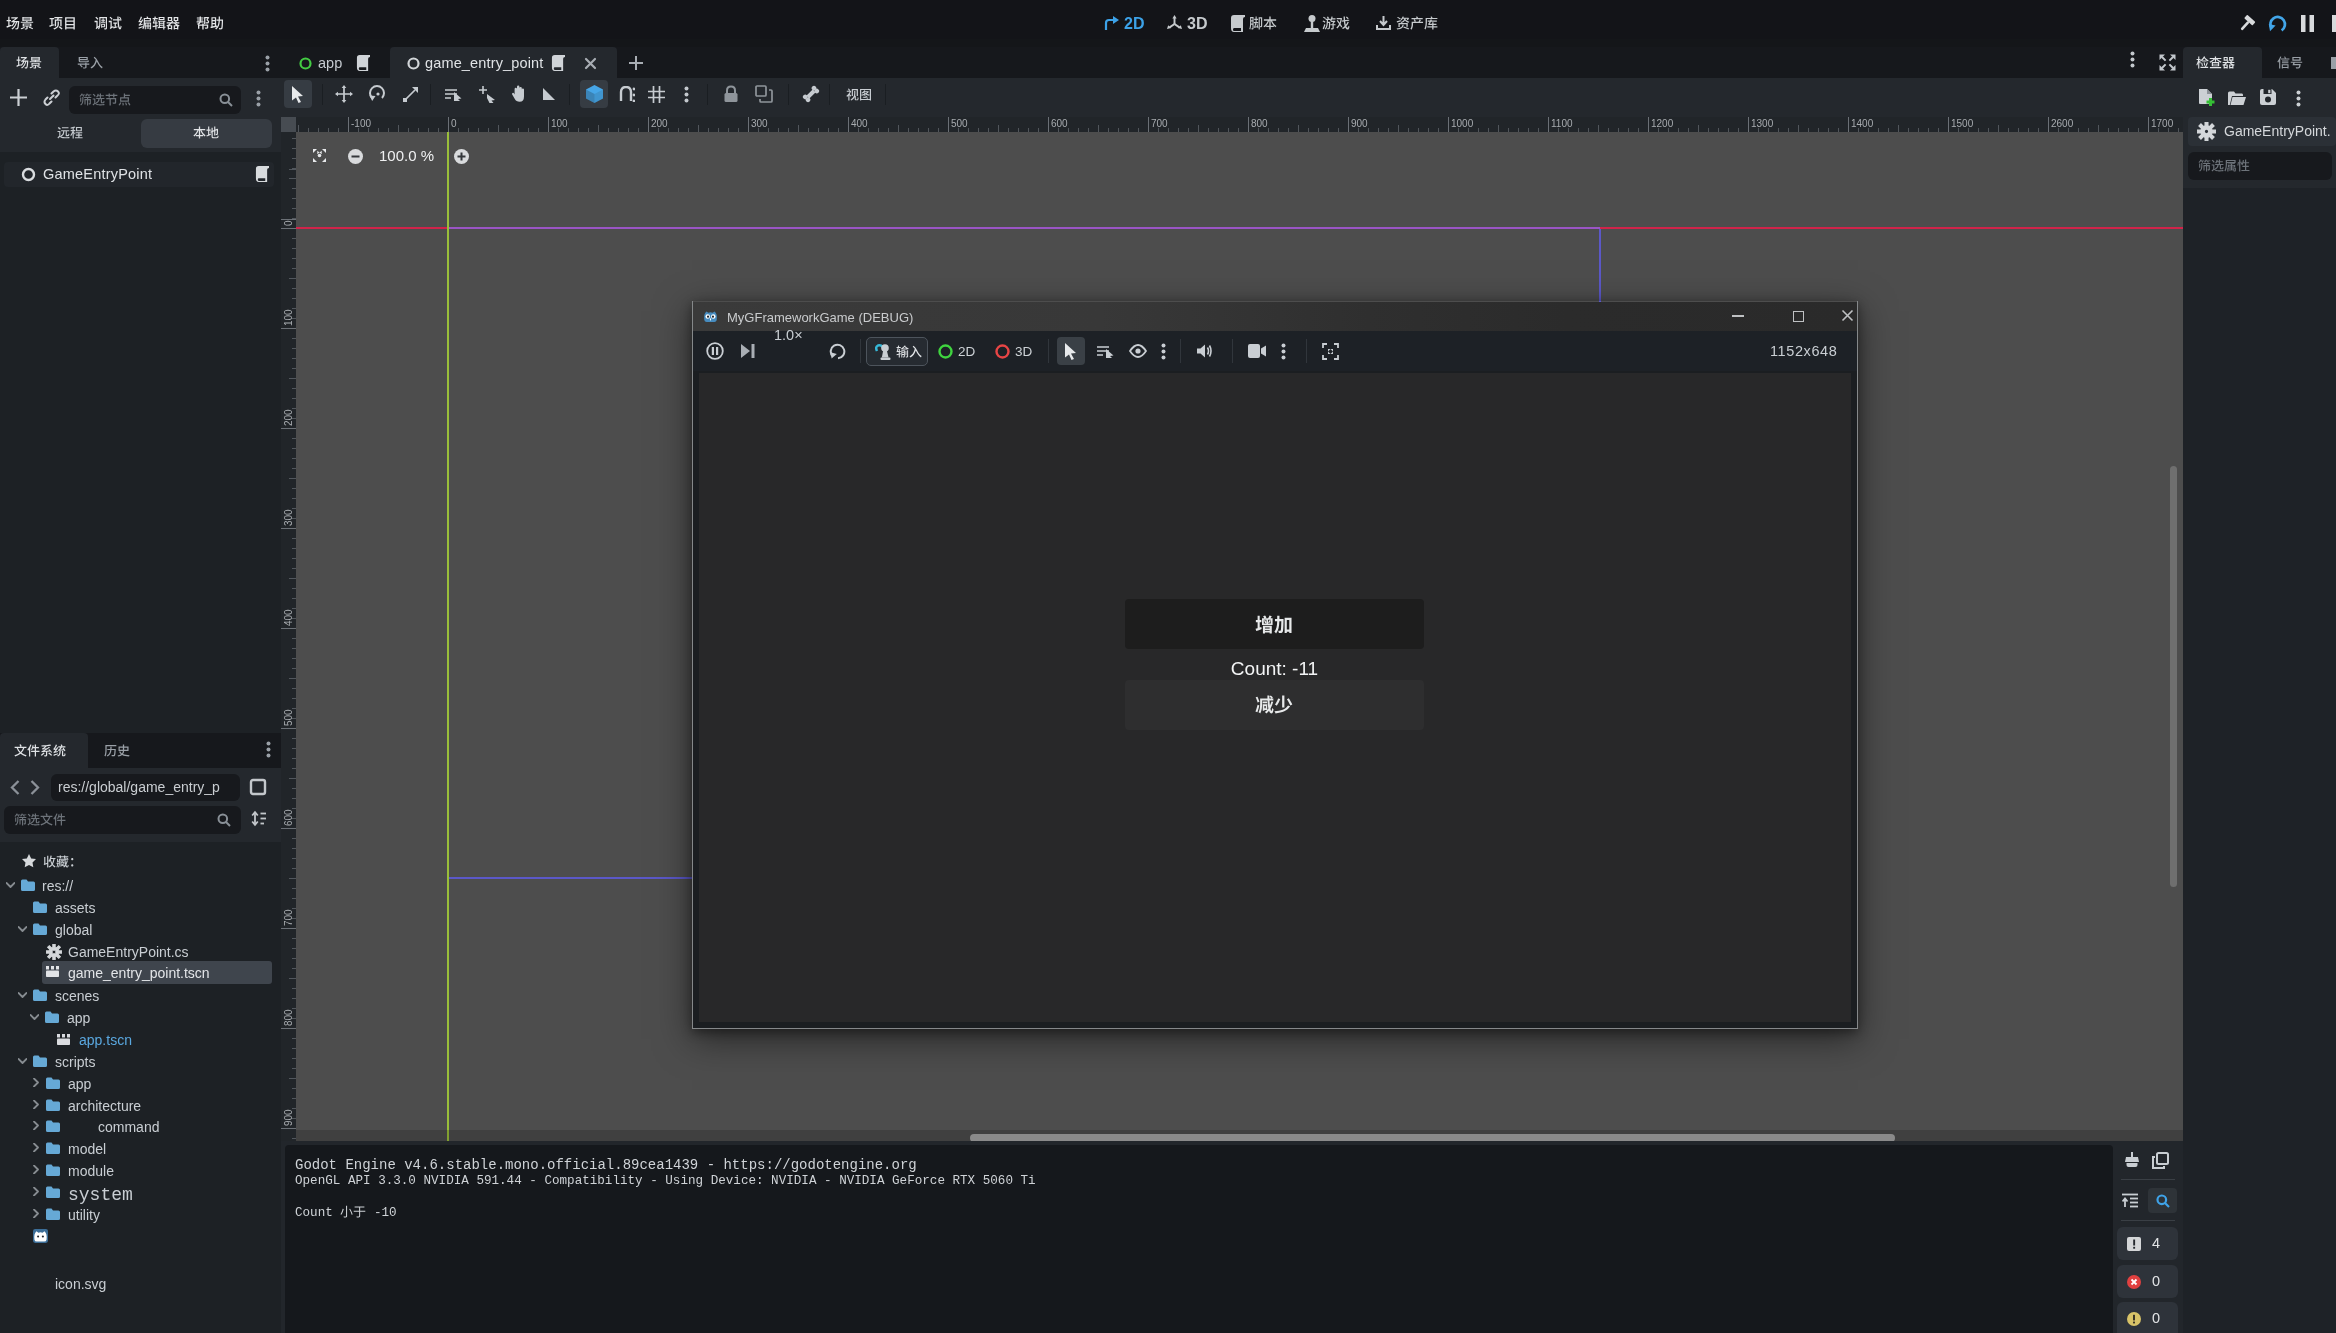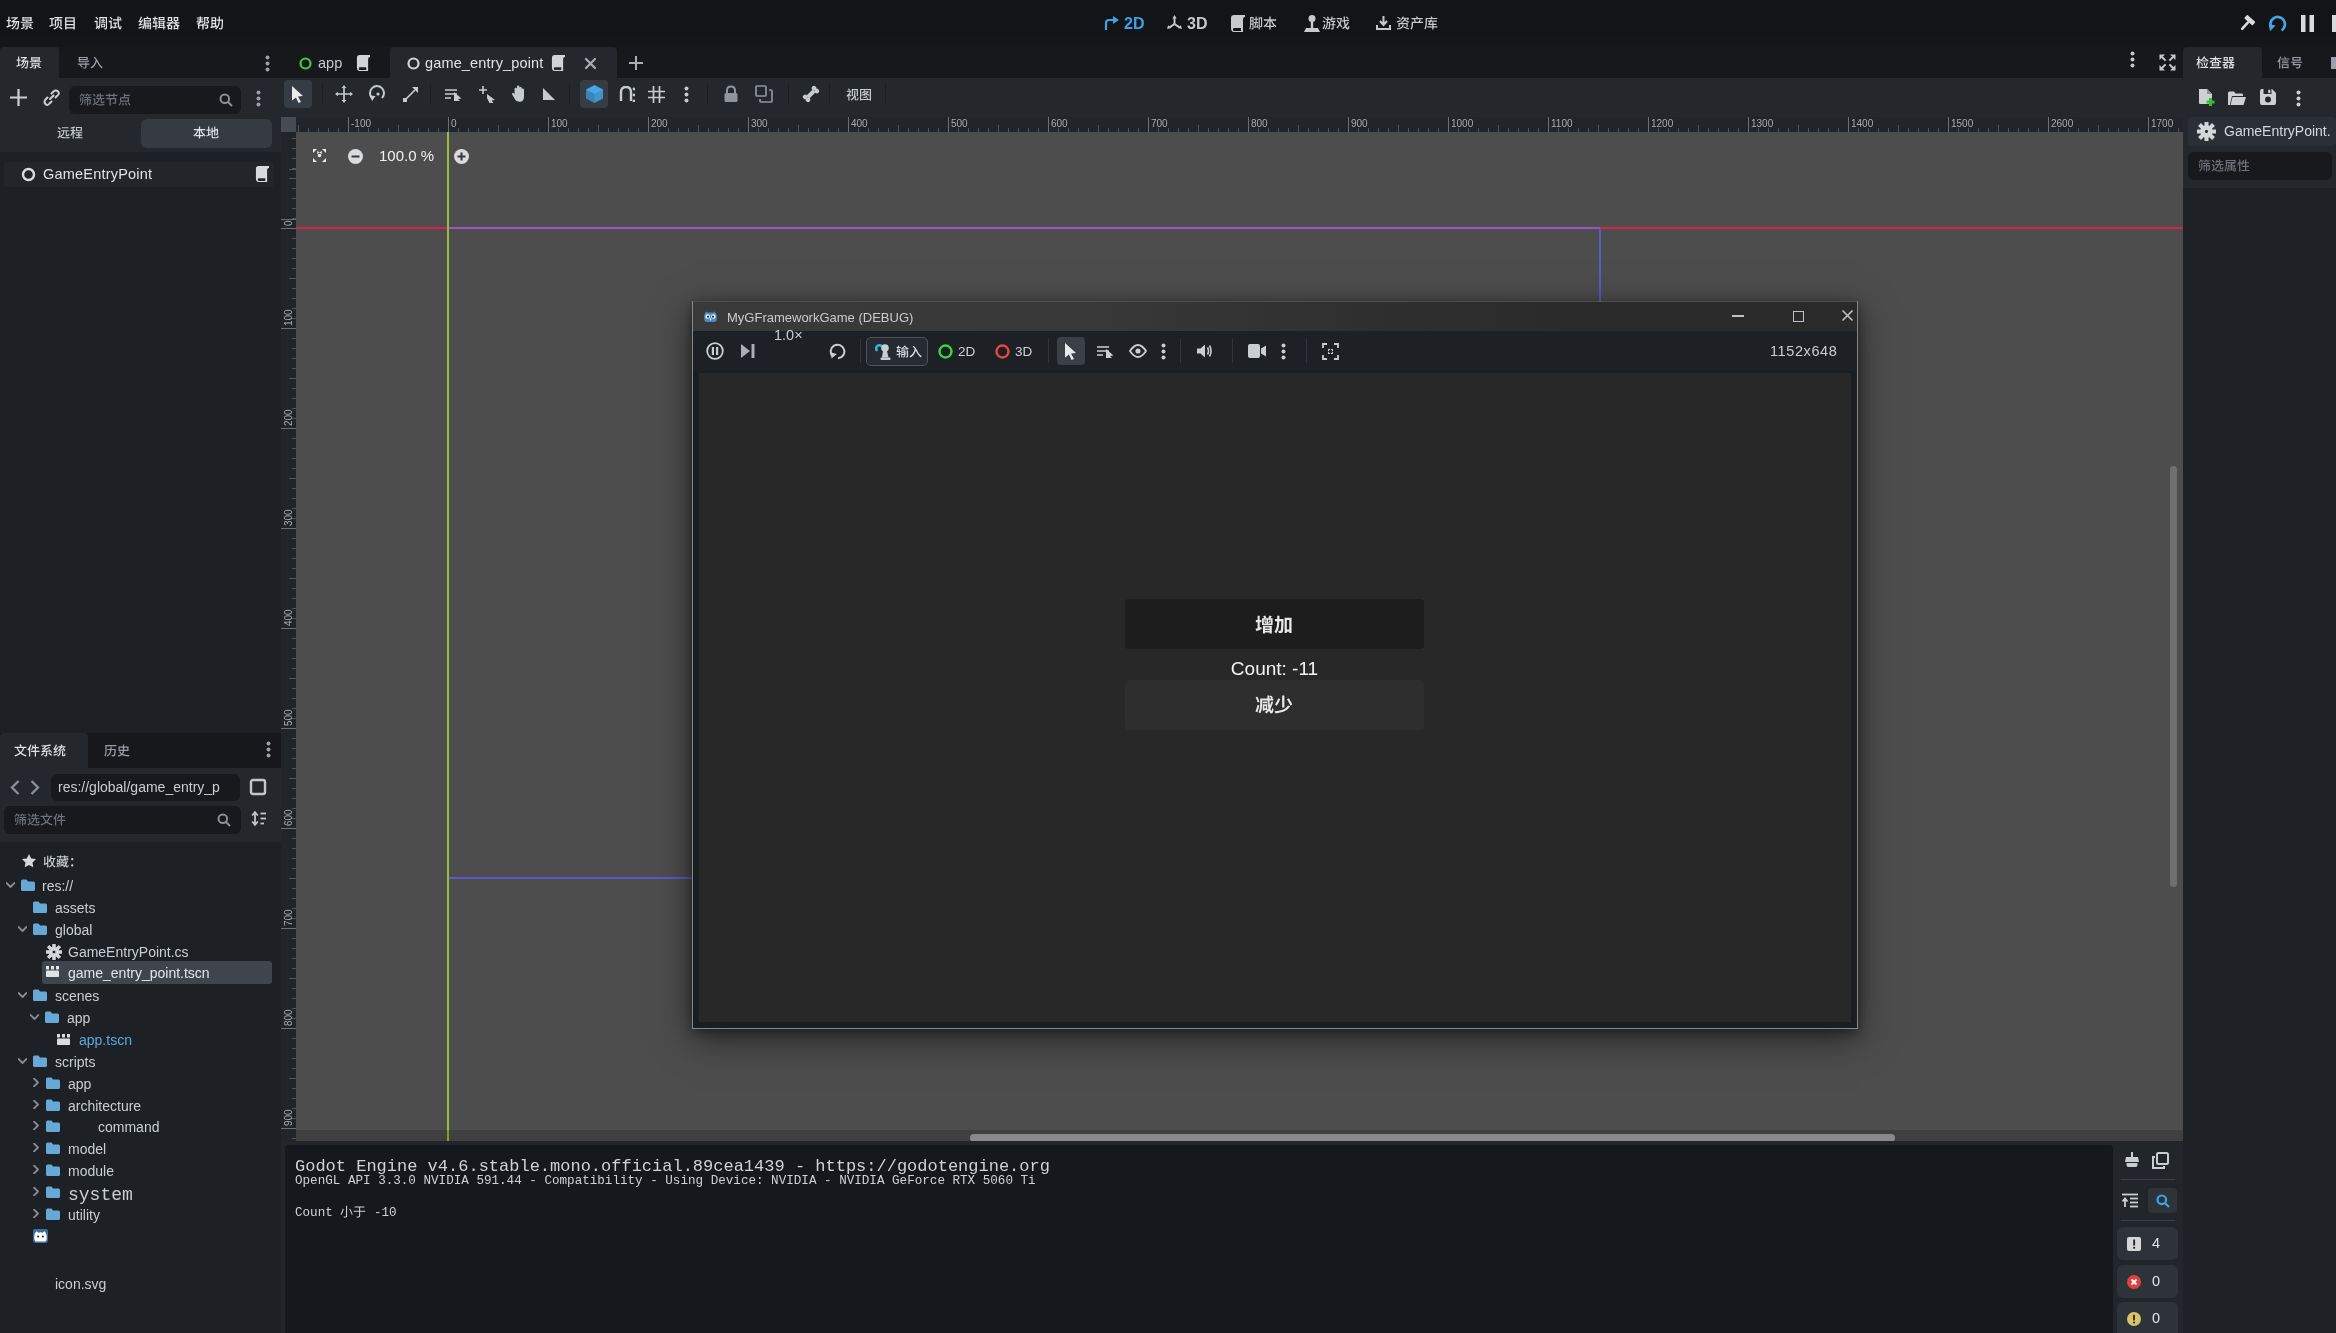--- a/index.html
+++ b/index.html
@@ -780,21 +780,21 @@
 <div class="a" style="left:1125px;top:680px;width:299px;height:50px;background:#2e2e2f;border-radius:4px;"></div>
 <div class="a" style="left:1255px;top:695px;">
     <svg width="38.0" height="19.0" viewBox="0 0 38.0 19.0" fill="#e7e9ea">
       <use href="#gb51cf" transform="translate(0.00,16.72) scale(0.01900,-0.01900)"></use>
       <use href="#gb5c11" transform="translate(19.00,16.72) scale(0.01900,-0.01900)"></use>
     </svg>
   </div>
 
 <div class="a" style="left:281px;top:1141px;width:1902px;height:192px;background:#22262b;"></div>
 <div class="a" style="left:285px;top:1145px;width:1828px;height:188px;background:#15181c;border-radius:4px 4px 0 0;"></div>
-<div class="txt" style="left:295px;top:1157px;font-family:'Liberation Mono',monospace;font-size:17px;color:#cfd3d7;">Godot Engine v4.6.stable.mono.official.89cea1439 - https://godotengine.org</div>
+<div class="txt" style="left:295px;top:1157px;font-family:'Liberation Mono',monospace;font-size:14px;color:#cfd3d7;">Godot Engine v4.6.stable.mono.official.89cea1439 - https://godotengine.org</div>
 <div class="txt" style="left:295px;top:1174px;font-family:'Liberation Mono',monospace;font-size:12.6px;color:#cfd3d7;">OpenGL API 3.3.0 NVIDIA 591.44 - Compatibility - Using Device: NVIDIA - NVIDIA GeForce RTX 5060 Ti</div>
 <div class="txt" style="left:295px;top:1205px;font-family:'Liberation Mono',monospace;font-size:12.6px;color:#cfd3d7;">Count <svg width="26.0" height="13.0" viewBox="0 0 26.0 13.0" fill="#cfd3d7" style="vertical-align:-2px">
       <use href="#gr5c0f" transform="translate(0.00,11.44) scale(0.01300,-0.01300)"></use>
       <use href="#gr4e8e" transform="translate(13.00,11.44) scale(0.01300,-0.01300)"></use>
     </svg> -10</div>
 <svg class="a" style="left:2124px;top:1152px;" width="16" height="17" viewBox="0 0 16 17">
     <path d="M7 0 H9 V5 H7 Z" fill="#c9ced3"></path>
     <path d="M2 5 H14 L15 10 H1 Z" fill="#c9ced3"></path>
     <path d="M2.5 11 H13.5 V13 Q13.5 15 11.5 15 H4.5 Q2.5 15 2.5 13 Z" fill="#c9ced3"></path>
   </svg>

